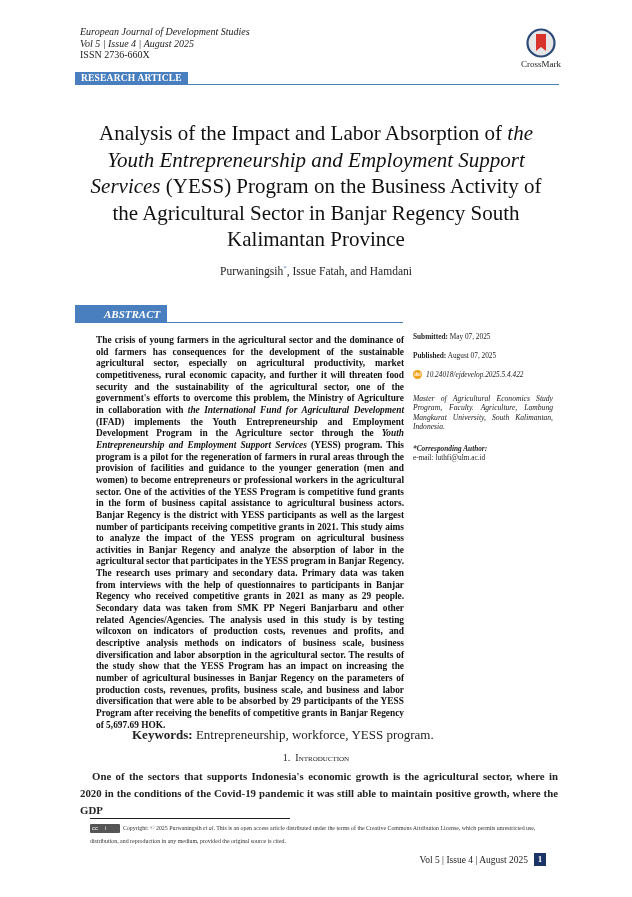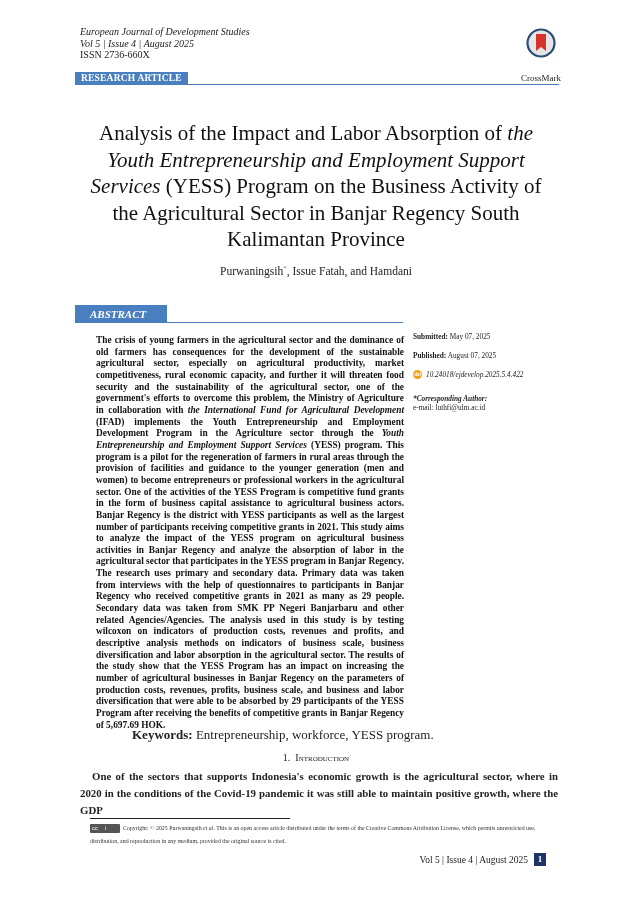--- a/index.html
+++ b/index.html
@@ -4,33 +4,33 @@
 <style>
   * { margin: 0; padding: 0; box-sizing: border-box; }
   html, body { width: 632px; height: 897px; background: #ffffff; overflow: hidden; }
   body { position: relative; font-family: "Liberation Serif", serif; color: #111; }
 
   .journal-meta { position: absolute; left: 80px; top: 26px; font-style: italic; font-size: 10px; line-height: 11.5px; color: #222; }
   .journal-meta .issn { font-style: normal; }
 
   .crossmark { position: absolute; left: 516px; top: 28px; width: 50px; text-align: center; }
   .crossmark svg { display: block; margin: 0 auto; }
-  .crossmark .cm-label { font-size: 9px; color: #222; margin-top: 15px; display: block; }
+  .crossmark .cm-label { font-size: 9px; color: #222; margin-top: 1px; display: block; }
 
   .article-type-bar { position: absolute; left: 75px; top: 72px; width: 484px; height: 13px; border-bottom: 1px solid #4a7fbf; }
   .article-type { position: absolute; left: 0; top: 0; height: 13px; padding: 0 6px; background: #4a7fbf; color: #fff; font-weight: bold; font-size: 9.5px; line-height: 13px; letter-spacing: 0.2px; }
 
   .title { position: absolute; left: 80px; top: 120px; width: 472px; text-align: center; font-size: 21px; line-height: 26.5px; color: #111; }
   .title i { font-style: italic; }
 
   .authors { position: absolute; left: 80px; top: 264px; width: 472px; text-align: center; font-size: 11.5px; color: #222; }
   .authors sup { font-size: 7px; color: #4a7fbf; }
 
   .abstract-bar { position: absolute; left: 75px; top: 305px; width: 328px; height: 18px; border-bottom: 1px solid #4a7fbf; }
-  .abstract-label { position: absolute; left: 0; top: 0; width: 92px; height: 18px; background: #4a7fbf; color: #fff; font-weight: bold; font-style: italic; font-size: 11px; line-height: 18px; padding-left: 15px; }
+  .abstract-label { position: absolute; left: 0; top: 0; width: 92px; height: 18px; background: #4a7fbf; color: #fff; font-weight: bold; font-style: italic; font-size: 11px; line-height: 18px; padding-left: 29px; }
 
   .abstract-body { position: absolute; left: 96px; top: 335px; width: 308px; font-size: 9.35px; line-height: 11.65px; font-weight: bold; text-align: justify; color: #111; }
   .abstract-body i { font-style: italic; }
 
   .side { position: absolute; left: 413px; top: 332px; width: 140px; font-size: 7.3px; color: #222; }
   .side .row { margin-bottom: 10px; }
   .side b { font-weight: bold; }
   .side .doi { display: flex; align-items: center; gap: 4px; font-style: italic; margin-top: 6px; margin-bottom: 15px; }
   .doi-icon { width: 9px; height: 9px; border-radius: 50%; background: #f0a21c; color: #fff; font-size: 4.5px; font-weight: bold; line-height: 9px; text-align: center; font-family: "Liberation Sans", sans-serif; font-style: normal; }
   .side .affil { font-style: italic; font-size: 7.6px; line-height: 9.4px; text-align: justify; margin-bottom: 12px; }
@@ -97,20 +97,21 @@
     <span>May 07, 2025</span>
   </div>
   <div class="row">
     <b>Published:</b>
     <span>August 07, 2025</span>
   </div>
   <div class="doi">
     <span class="doi-icon">doi</span>
     <span>10.24018/ejdevelop.2025.5.4.422</span>
   </div>
+  <div class="affil">Master of Agricultural Economics Study Program, Faculty. Agriculture, Lambung Mangkurat University, South Kalimantan, Indonesia.</div>
   <div class="corr">*Corresponding Author:</div>
   <div>e-mail: luthfi@ulm.ac.id</div>
 </aside>
 
 <div class="keywords">
   <b>Keywords:</b><span> Entrepreneurship, workforce, YESS program.</span>
 </div>
 
 <div class="section-heading">
   <span>1.</span>&nbsp;&nbsp;<span class="sc">Introduction</span>

